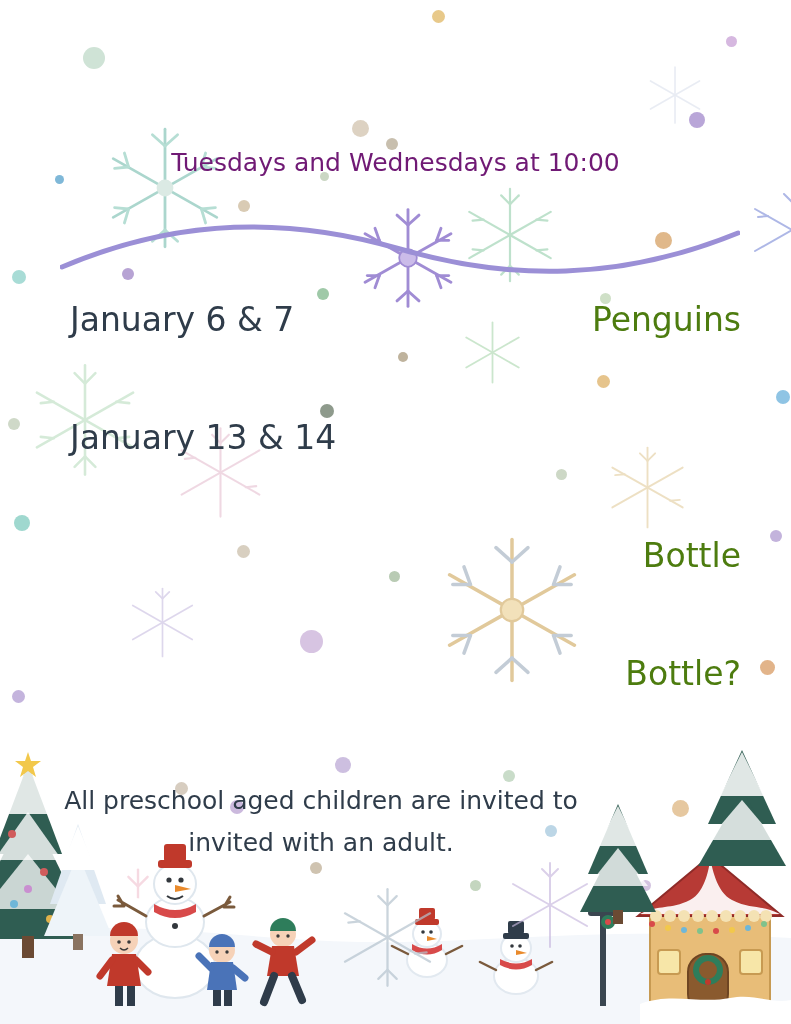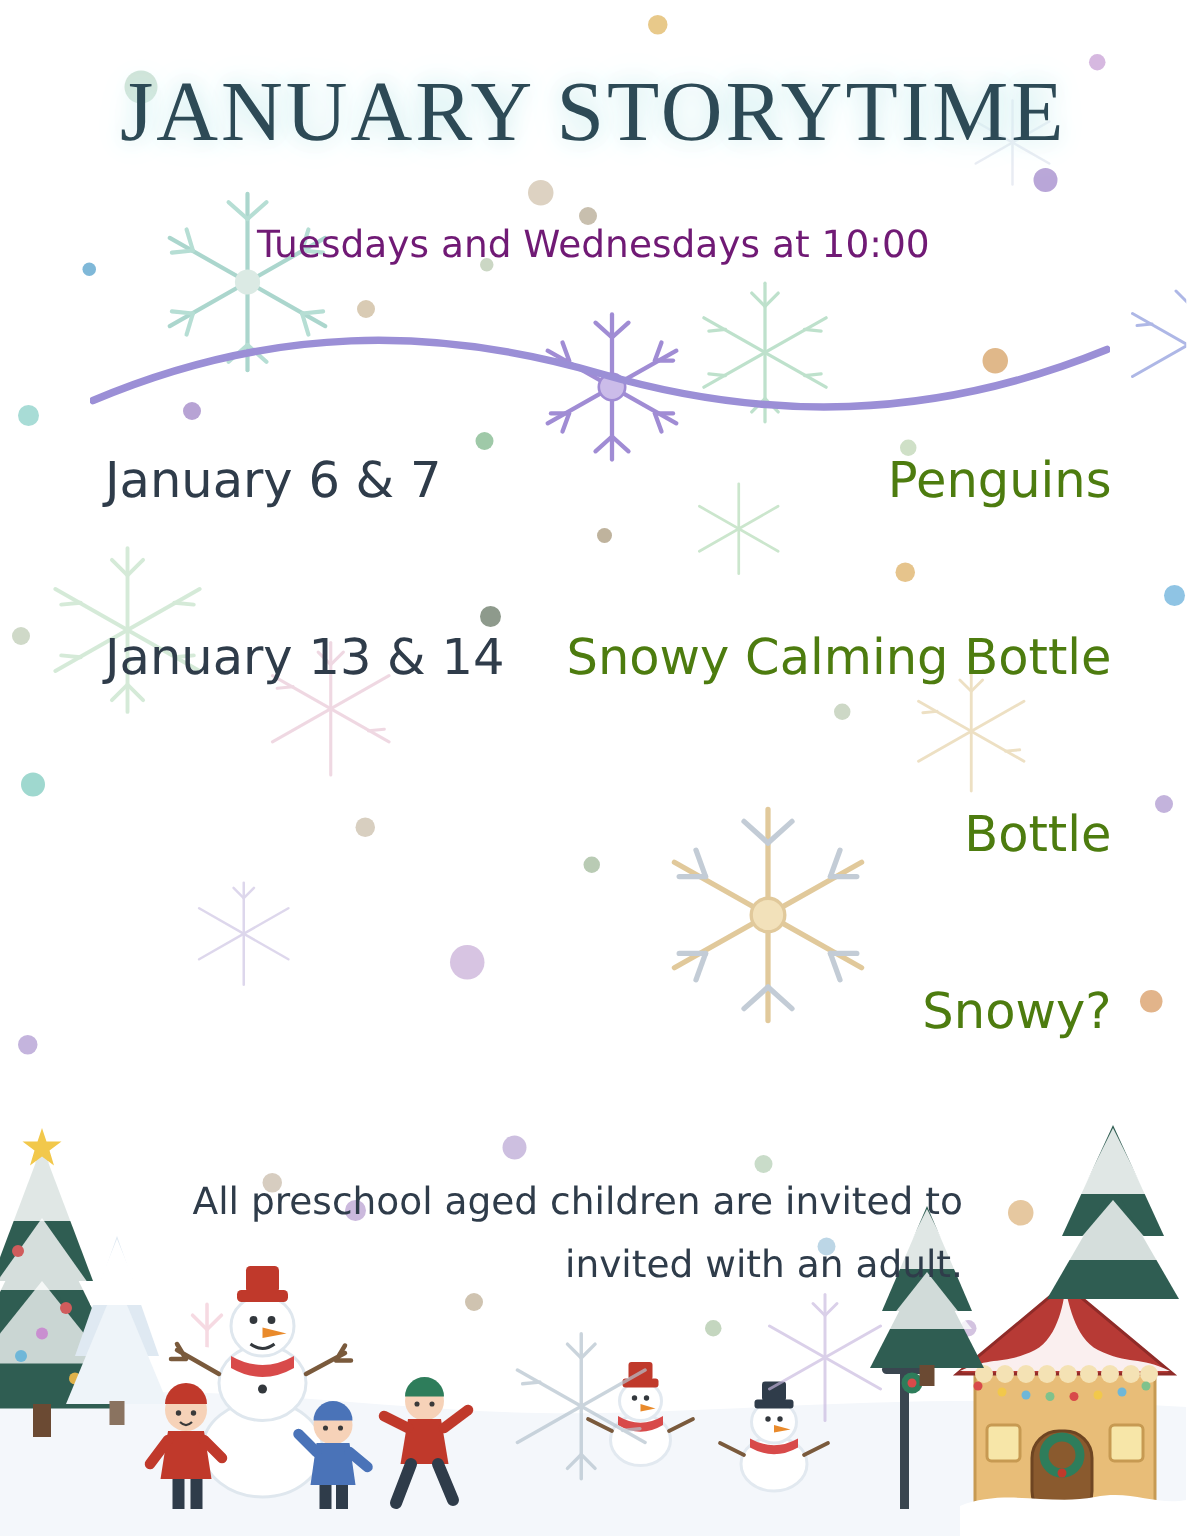--- a/index.html
+++ b/index.html
@@ -101,21 +101,21 @@
     color: #4d7c0f;
     white-space: nowrap;
   }
 
   
   .note {
     position: absolute;
     top: 780px;
     left: 0;
     width: 642px;
-    text-align: right;
+    text-align: center;
     font-family: "DejaVu Sans", sans-serif;
     font-size: 25px;
     line-height: 42px;
     color: #2f3c4a;
     z-index: 6;
   }
   .note .line { display: block; }
 
   
   .scene {
@@ -368,41 +368,39 @@
 
     <svg class="flake" style="left:640px;top:60px;opacity:.45;" width="70" height="70" viewBox="0 0 100 100">
       <g stroke="#cfd6e6" stroke-width="2.4" fill="none" stroke-linecap="round">
         <line x1="50" y1="10" x2="50" y2="90"></line>
         <line x1="15" y1="30" x2="85" y2="70"></line>
         <line x1="15" y1="70" x2="85" y2="30"></line>
       </g>
     </svg>
   </div>
 
-  <div class="title">JANUARY STORYTIME</div>
   <div class="subtitle">Tuesdays and Wednesdays at 10:00</div>
 
   <svg class="divider" viewBox="0 0 680 90" preserveAspectRatio="none">
     <path d="M2,62 C120,12 230,12 340,44 C450,76 560,76 678,28" fill="none" stroke="#9b8fd6" stroke-width="5" stroke-linecap="round"></path>
   </svg>
 
   <div class="schedule">
     <div class="row">
       <span class="date">January 6 &amp; 7</span>
       <span class="topic">Penguins</span>
     </div>
     <div class="row">
       <span class="date">January 13 &amp; 14</span>
-      <span class="topic">Snowy Calming Bottle</span>
     </div>
     <div class="row">
       <span class="topic">Bottle</span>
     </div>
     <div class="row">
-      <span class="topic">Snowy?</span>
+      <span class="topic">Bottle?</span>
     </div>
   </div>
 
   <svg class="scene" viewBox="0 0 791 320" preserveAspectRatio="none">
 
     <path d="M0,200 C80,178 150,198 230,206 C320,215 410,200 500,208 C590,216 690,196 791,206 L791,320 L0,320 Z" fill="#ffffff"></path>
     <path d="M0,232 C120,212 240,236 360,238 C480,240 600,222 791,234 L791,320 L0,320 Z" fill="#f4f7fb"></path>
 
     <g>
 

